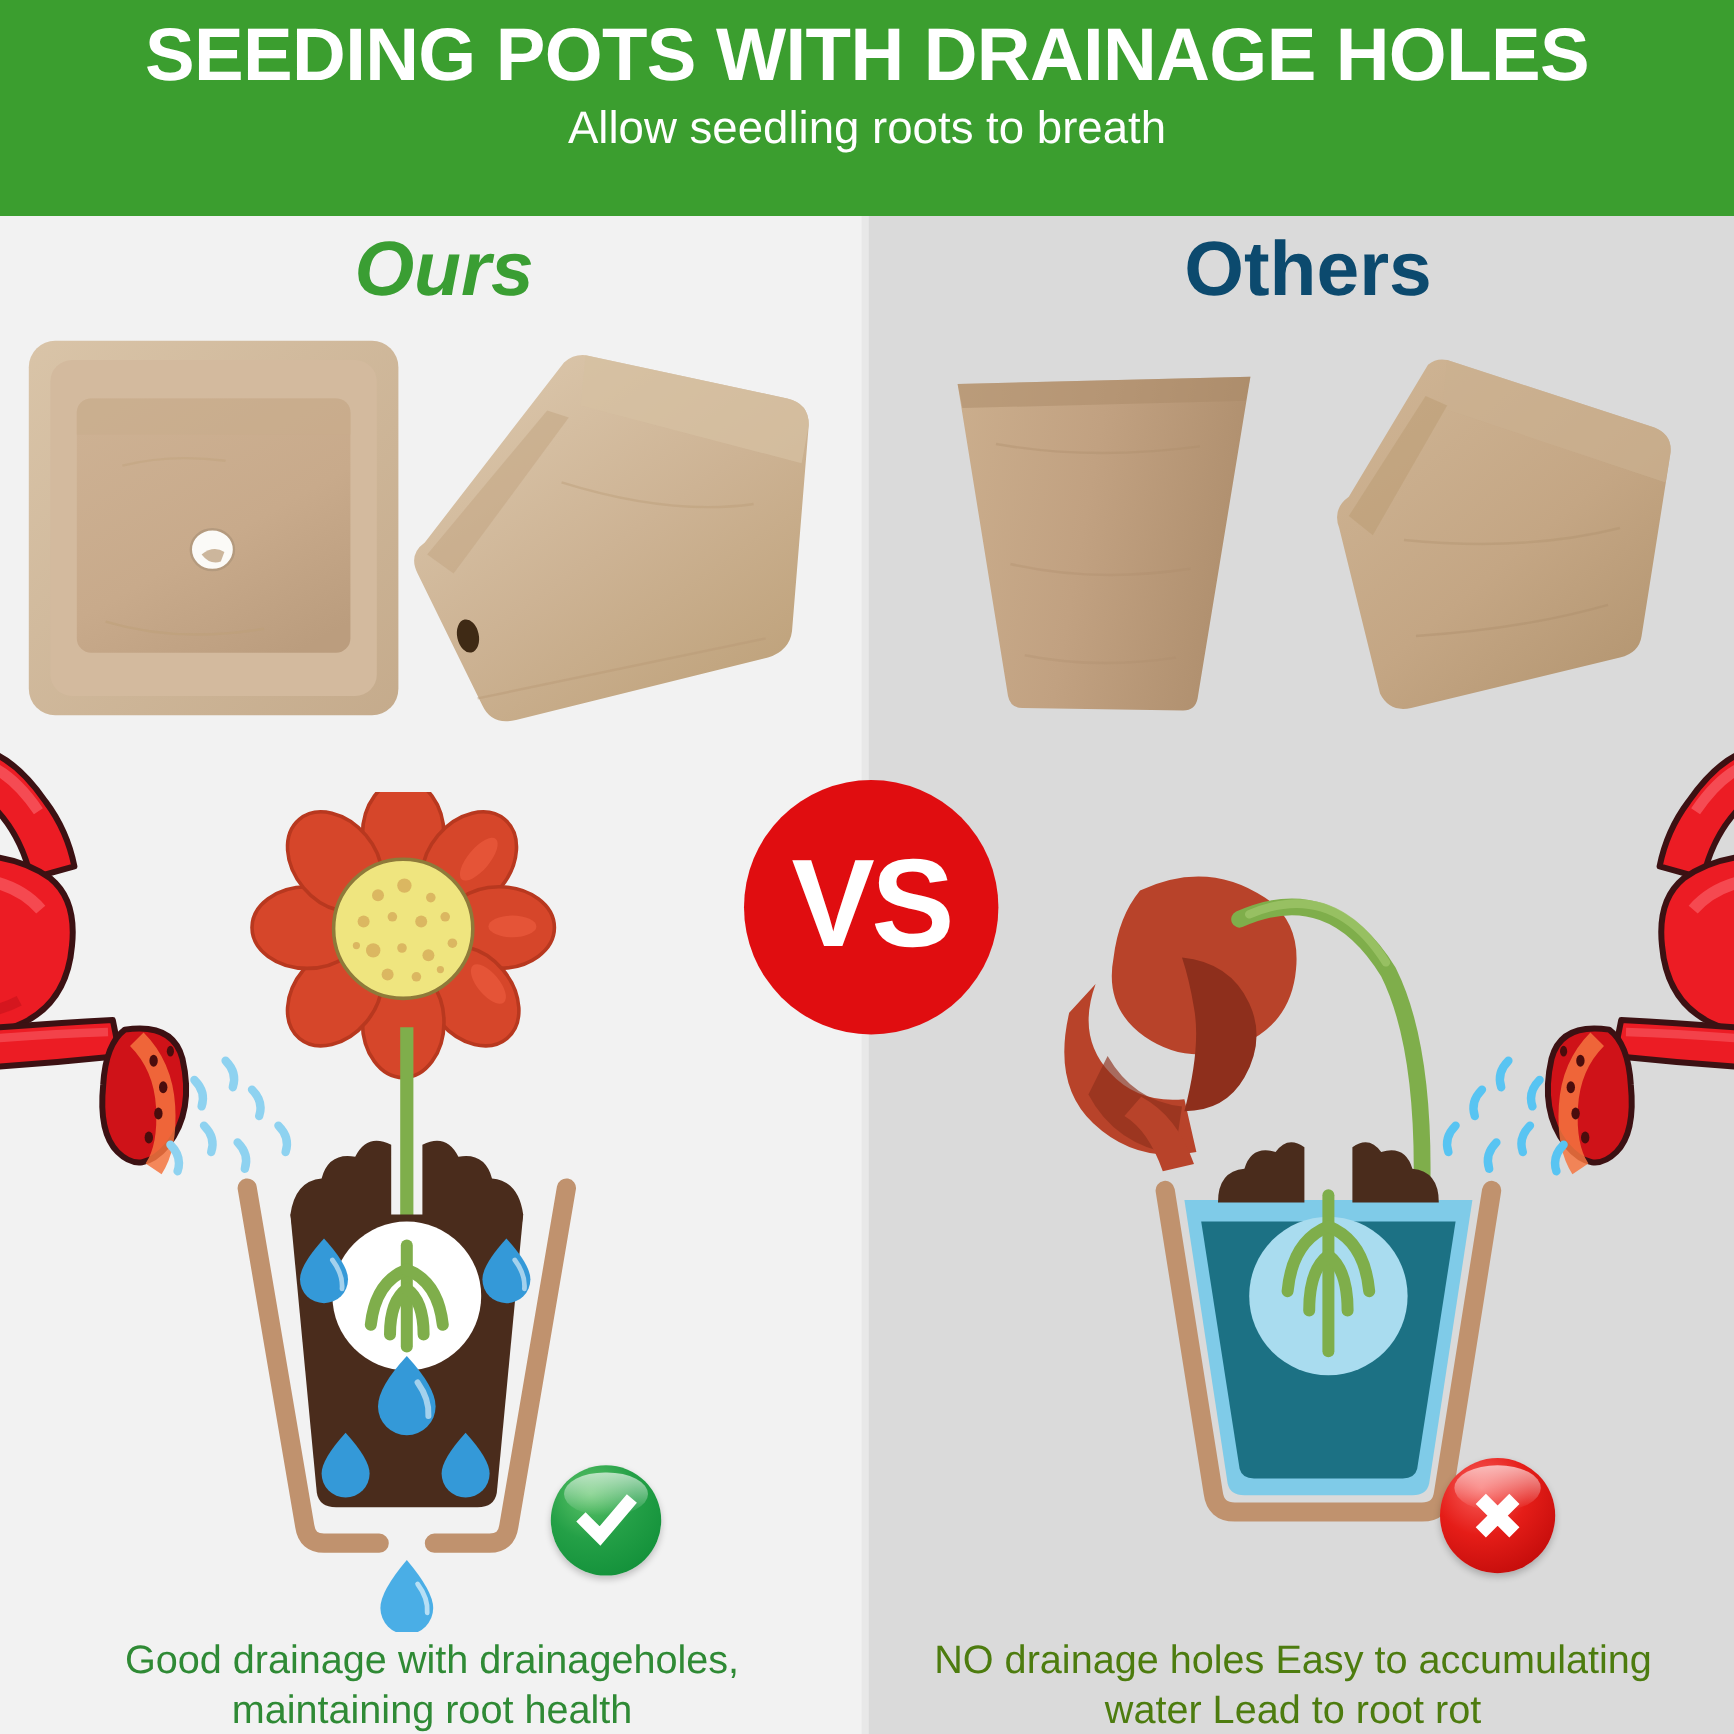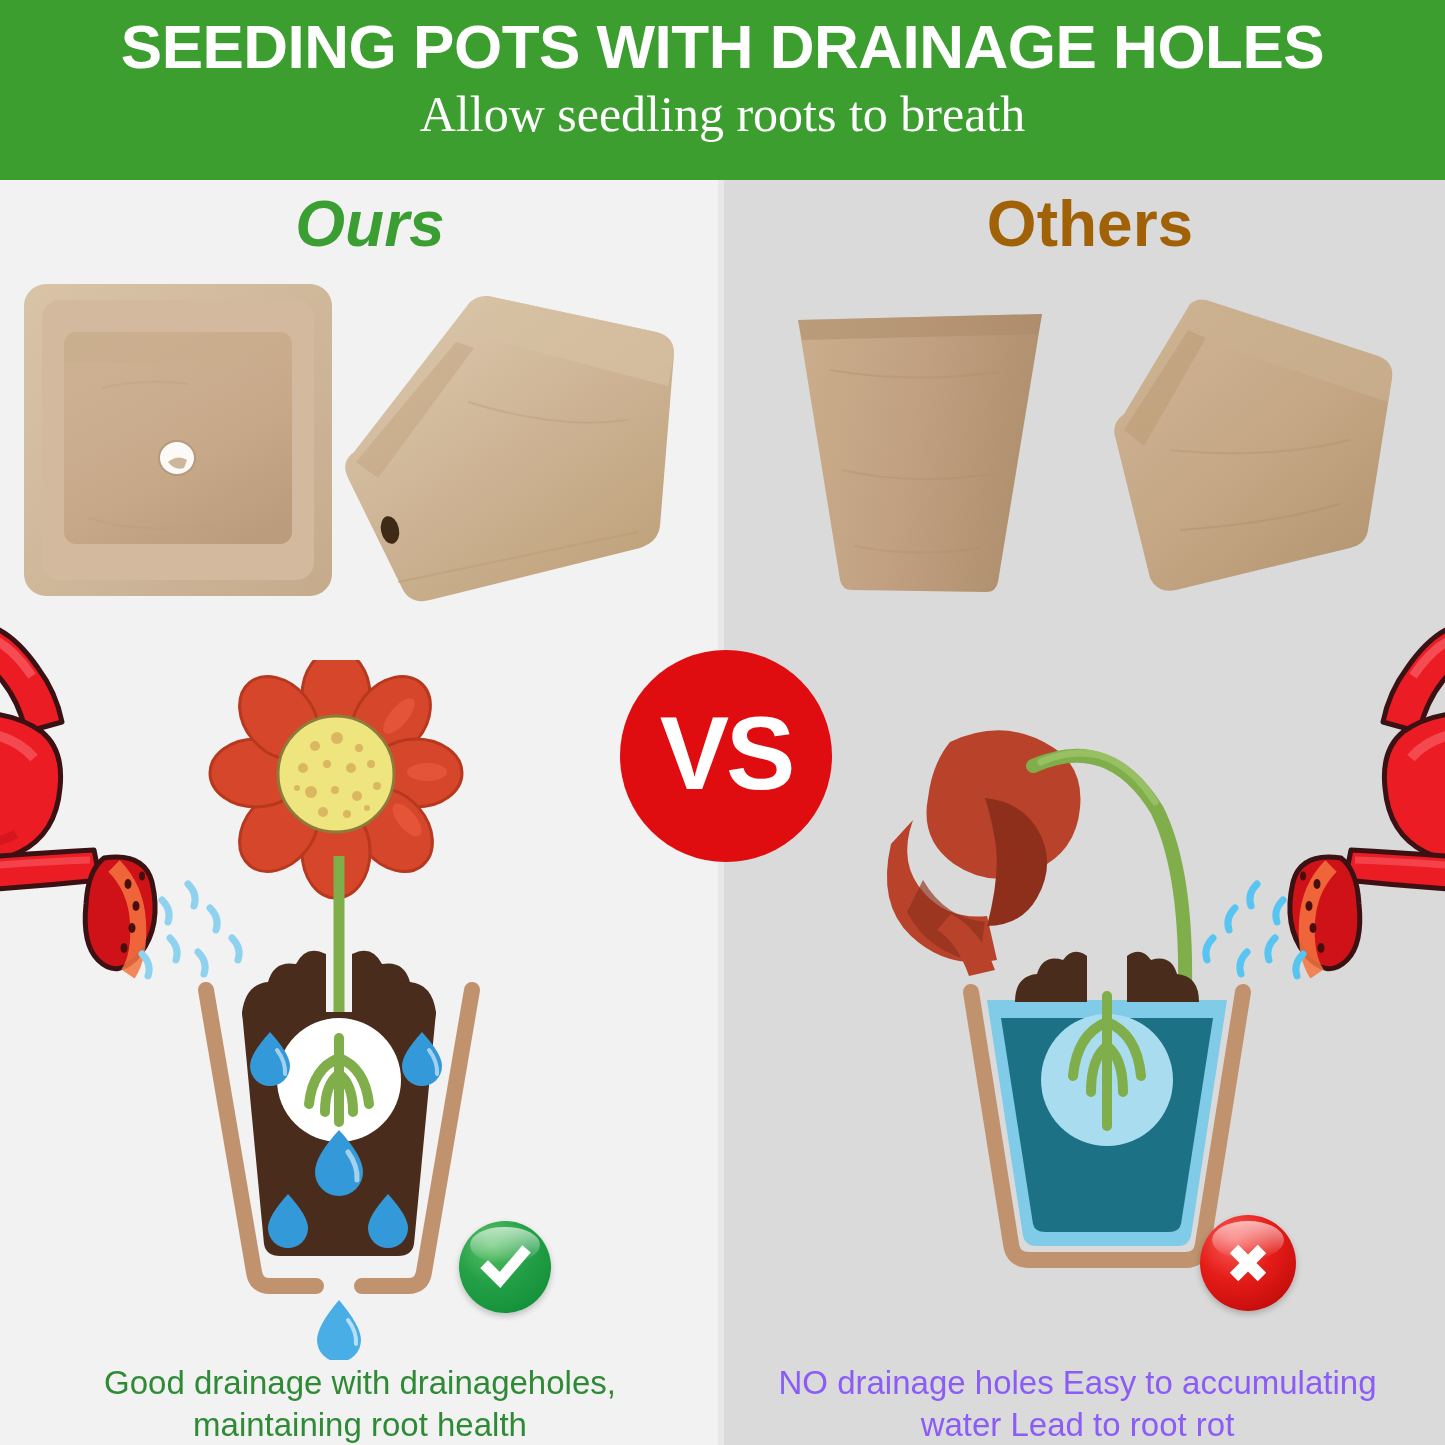--- a/index.html
+++ b/index.html
@@ -5,32 +5,32 @@
 <style>
   html,body{margin:0;padding:0;background:#ffffff;}
   body{font-family:"Liberation Sans",sans-serif;}
   .page{position:relative;width:1445px;height:1445px;overflow:hidden;background:#f2f2f2;}
 
   
   .header{position:absolute;left:0;top:0;width:1445px;height:180px;background:#3b9e2f;
           display:flex;flex-direction:column;align-items:center;justify-content:flex-start;}
   .header-title{margin-top:14px;font-size:62px;line-height:1.05;font-weight:bold;color:#ffffff;
                 letter-spacing:-0.5px;white-space:nowrap;text-align:center;}
-  .header-sub{margin-top:8px;font-size:50px;line-height:1.1;color:#ffffff;white-space:nowrap;font-family:Liberation Serif, serif;}
+  .header-sub{margin-top:8px;font-size:38px;line-height:1.1;color:#ffffff;white-space:nowrap;}
 
   
   .panel{position:absolute;top:180px;height:1265px;}
   .panel-left{left:0;width:722px;background:#f2f2f2;}
   .panel-right{left:722px;width:723px;background:#dadada;}
   .divider{position:absolute;left:718px;top:180px;width:6px;height:1265px;background:#e8e8e8;}
 
   .col-heading{position:absolute;top:192px;width:330px;text-align:center;font-size:64px;
                font-weight:bold;line-height:1;}
   .col-heading.ours{left:205px;color:#3a9e33;font-style:italic;}
-  .col-heading.others{left:925px;color:#a16207;}
+  .col-heading.others{left:925px;color:#0c4a6e;}
 
   
   .photo{position:absolute;}
   .photo svg{display:block;}
 
   
   .vs-badge{position:absolute;left:620px;top:650px;width:212px;height:212px;border-radius:50%;
             background:#e00d10;display:flex;align-items:center;justify-content:center;z-index:30;}
   .vs-text{color:#ffffff;font-size:104px;font-weight:bold;line-height:1;letter-spacing:-3px;
            transform:translateY(-3px);text-align:center;}
@@ -42,21 +42,21 @@
             box-shadow:0 3px 6px rgba(0,0,0,.22);}
   .badge-no{left:1200px;top:1215px;width:96px;height:96px;
             background:radial-gradient(circle at 36% 26%, #f9605c 0%, #e51d18 42%, #b50505 100%);
             box-shadow:0 3px 6px rgba(0,0,0,.22);}
   .badge .gloss{position:absolute;left:12%;top:6%;width:76%;height:40%;border-radius:50%;
                 background:linear-gradient(180deg, rgba(255,255,255,.65), rgba(255,255,255,0));}
 
   
   .caption{position:absolute;text-align:center;font-size:33px;line-height:1.28;margin-top:24px;}
   .caption-left{left:30px;top:1338px;width:660px;color:#2f8a35;}
-  .caption-right{left:740px;top:1338px;width:675px;color:#8b5cf6;}
+  .caption-right{left:740px;top:1338px;width:675px;color:#4d7c0f;}
 </style>
 </head>
 <body>
 
 <div class="page">
 
   <div class="header">
     <div class="header-title">SEEDING POTS WITH DRAINAGE HOLES</div>
     <div class="header-sub">Allow seedling roots to breath</div>
   </div>

